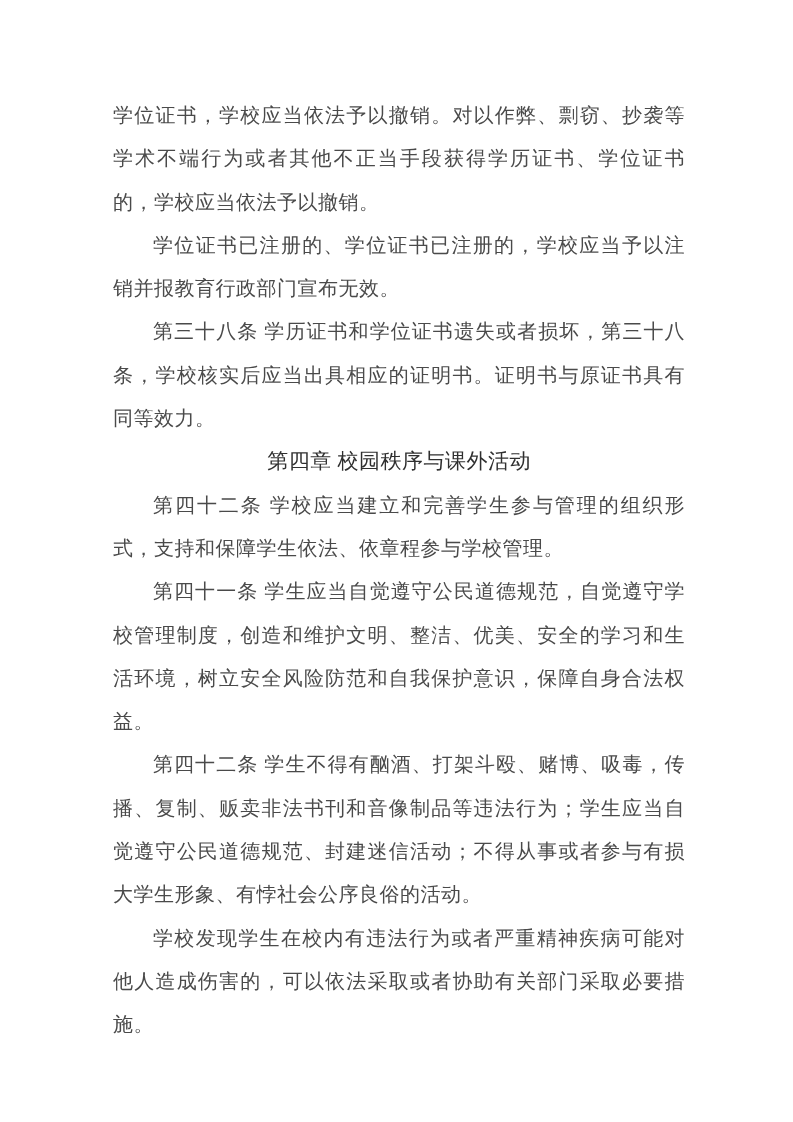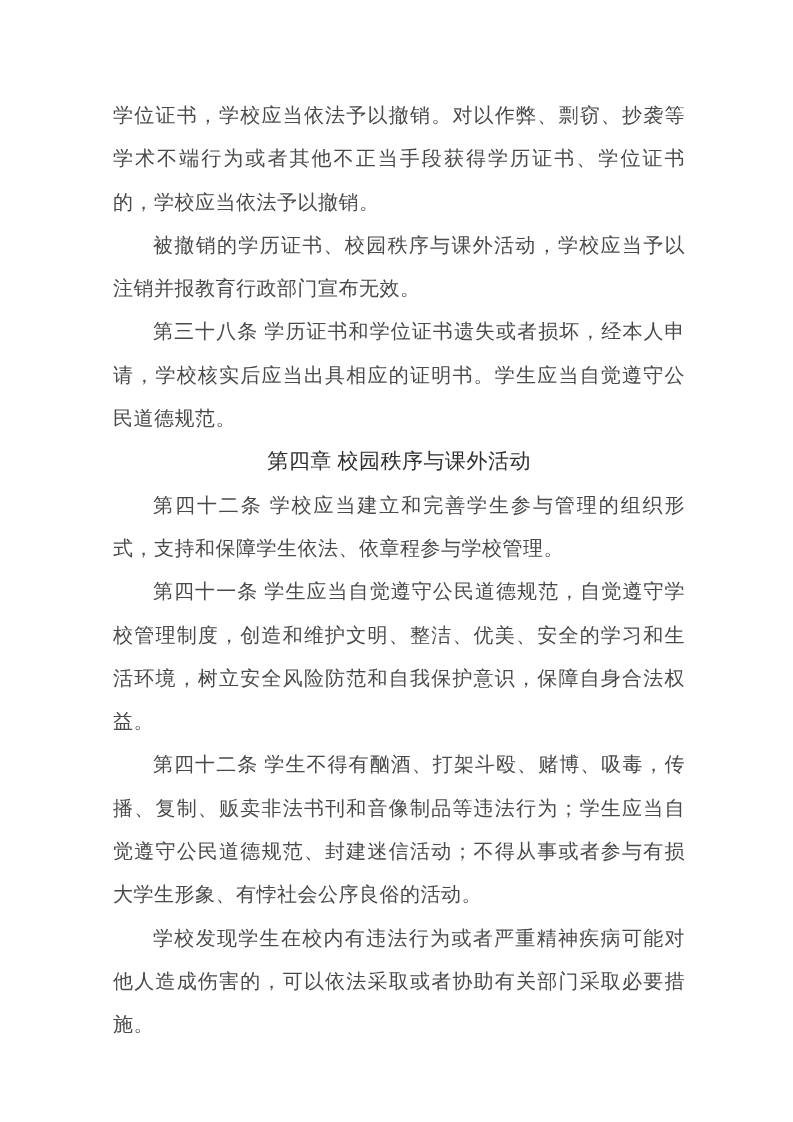--- a/index.html
+++ b/index.html
@@ -43,21 +43,21 @@
     color: #2f2f2f;
     font-size: 21px;
   }
 </style>
 </head>
 <body>
 
 <div class="page">
   <div class="content">
     <p class="body-noindent">学位证书，学校应当依法予以撤销。对以作弊、剽窃、抄袭等学术不端行为或者其他不正当手段获得学历证书、学位证书的，学校应当依法予以撤销。</p>
-    <p class="body">被撤销的学历证书、校园秩序与课外活动，学校应当予以注销并报教育行政部门宣布无效。</p>
-    <p class="body">第三十八条 学历证书和学位证书遗失或者损坏，经本人申请，学校核实后应当出具相应的证明书。学生应当自觉遵守公民道德规范。</p>
+    <p class="body">学位证书已注册的、学位证书已注册的，学校应当予以注销并报教育行政部门宣布无效。</p>
+    <p class="body">第三十八条 学历证书和学位证书遗失或者损坏，第三十八条，学校核实后应当出具相应的证明书。证明书与原证书具有同等效力。</p>
     <h2 class="chapter-heading">第四章 校园秩序与课外活动</h2>
     <p class="body">第四十二条 学校应当建立和完善学生参与管理的组织形式，支持和保障学生依法、依章程参与学校管理。</p>
     <p class="body">第四十一条 学生应当自觉遵守公民道德规范，自觉遵守学校管理制度，创造和维护文明、整洁、优美、安全的学习和生活环境，树立安全风险防范和自我保护意识，保障自身合法权益。</p>
     <p class="body">第四十二条 学生不得有酗酒、打架斗殴、赌博、吸毒，传播、复制、贩卖非法书刊和音像制品等违法行为；学生应当自觉遵守公民道德规范、封建迷信活动；不得从事或者参与有损大学生形象、有悖社会公序良俗的活动。</p>
     <p class="body">学校发现学生在校内有违法行为或者严重精神疾病可能对他人造成伤害的，可以依法采取或者协助有关部门采取必要措施。</p>
   </div>
 </div>
 
 </body></html>

